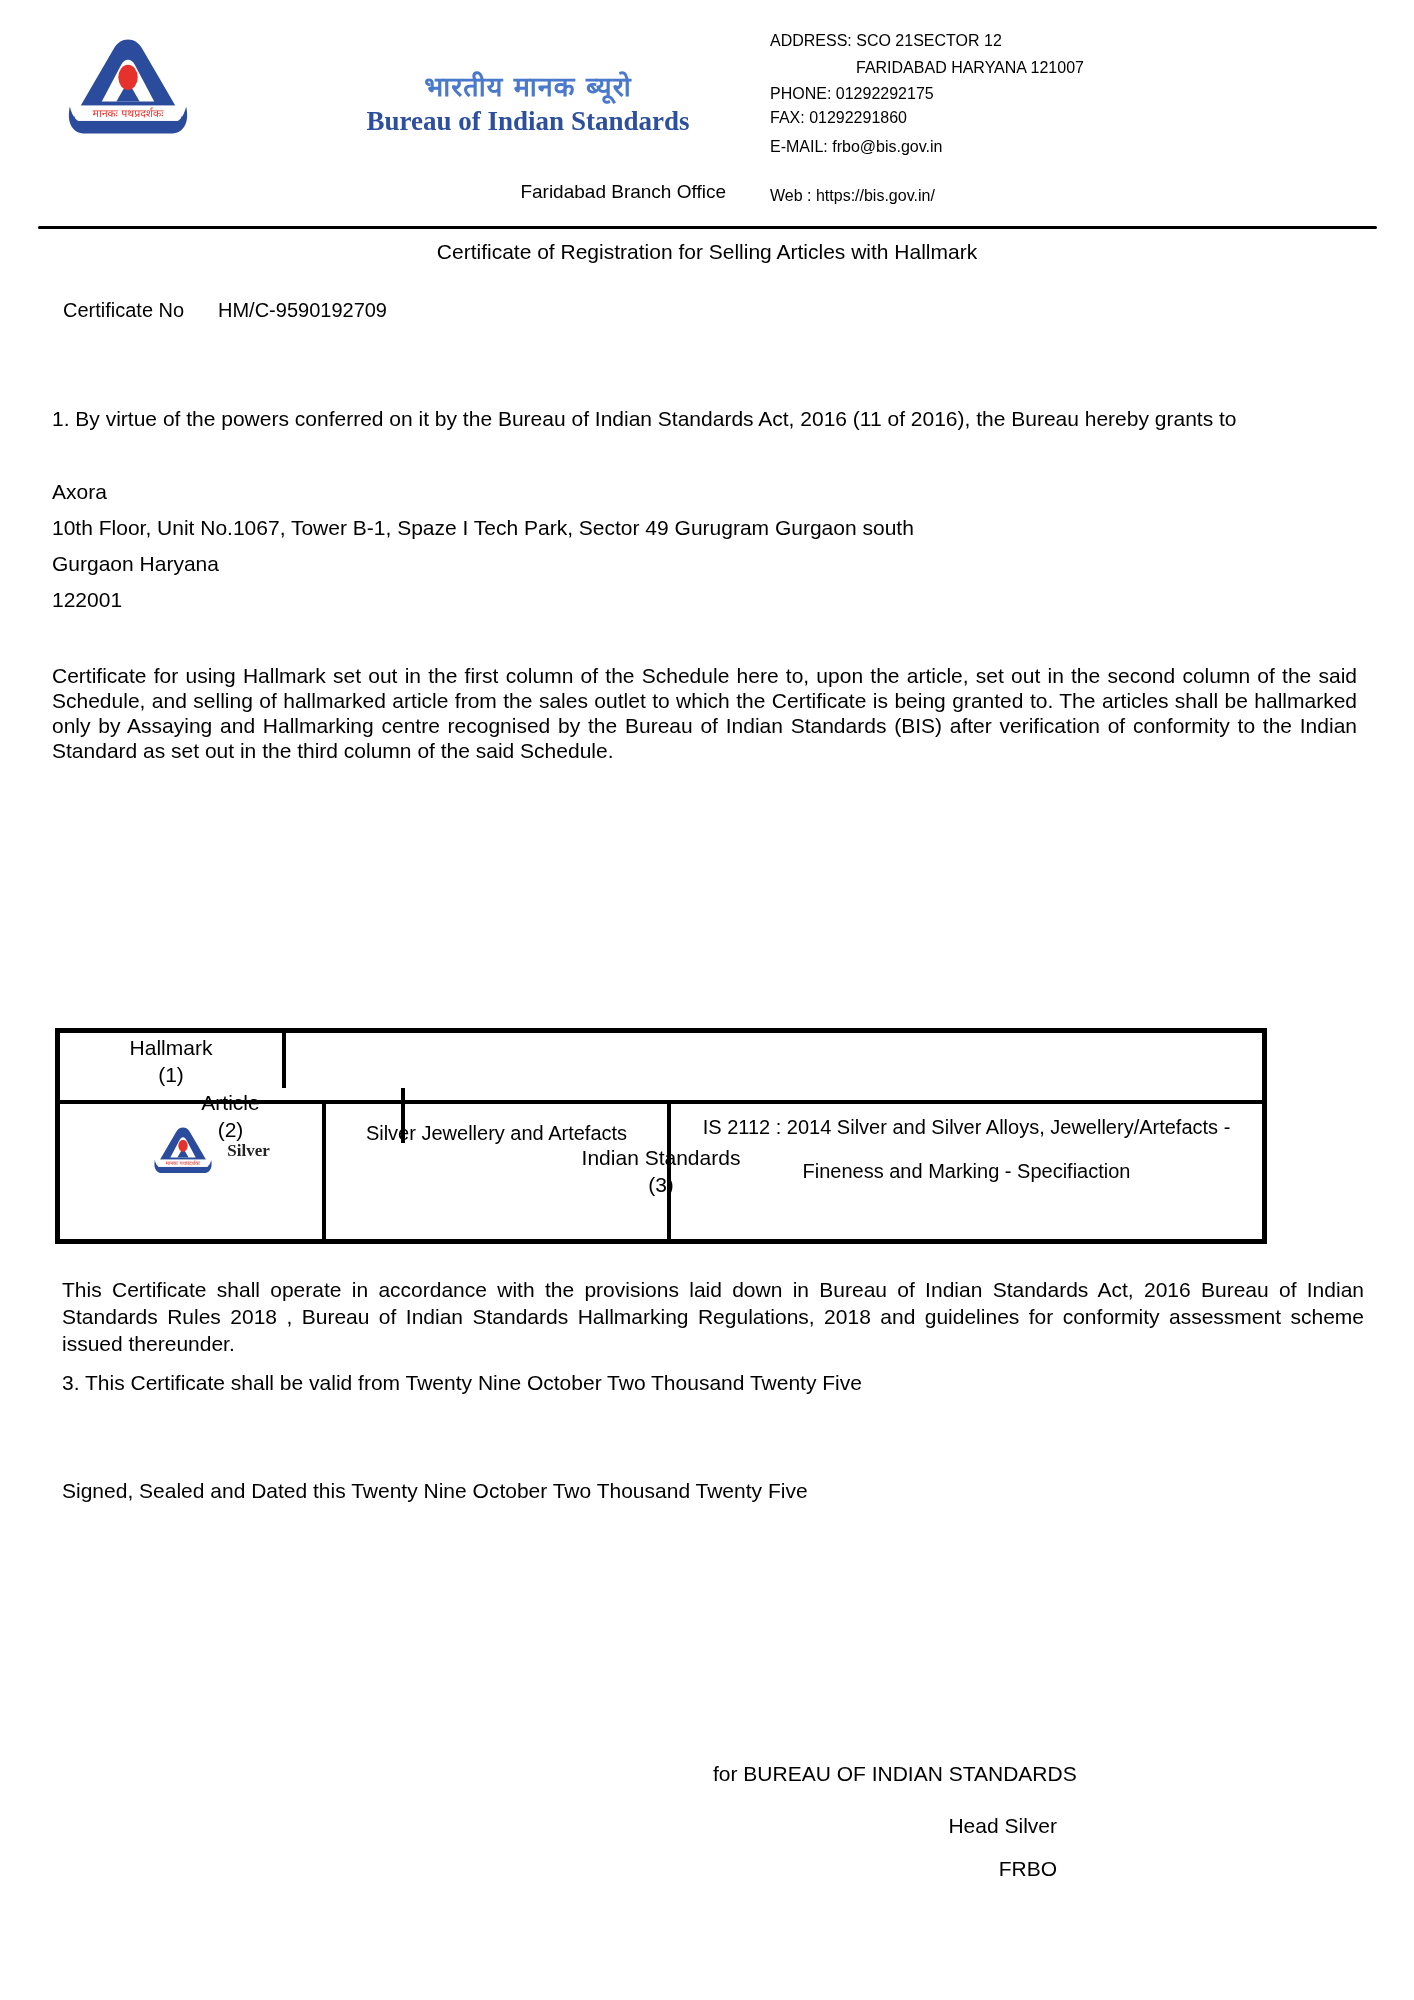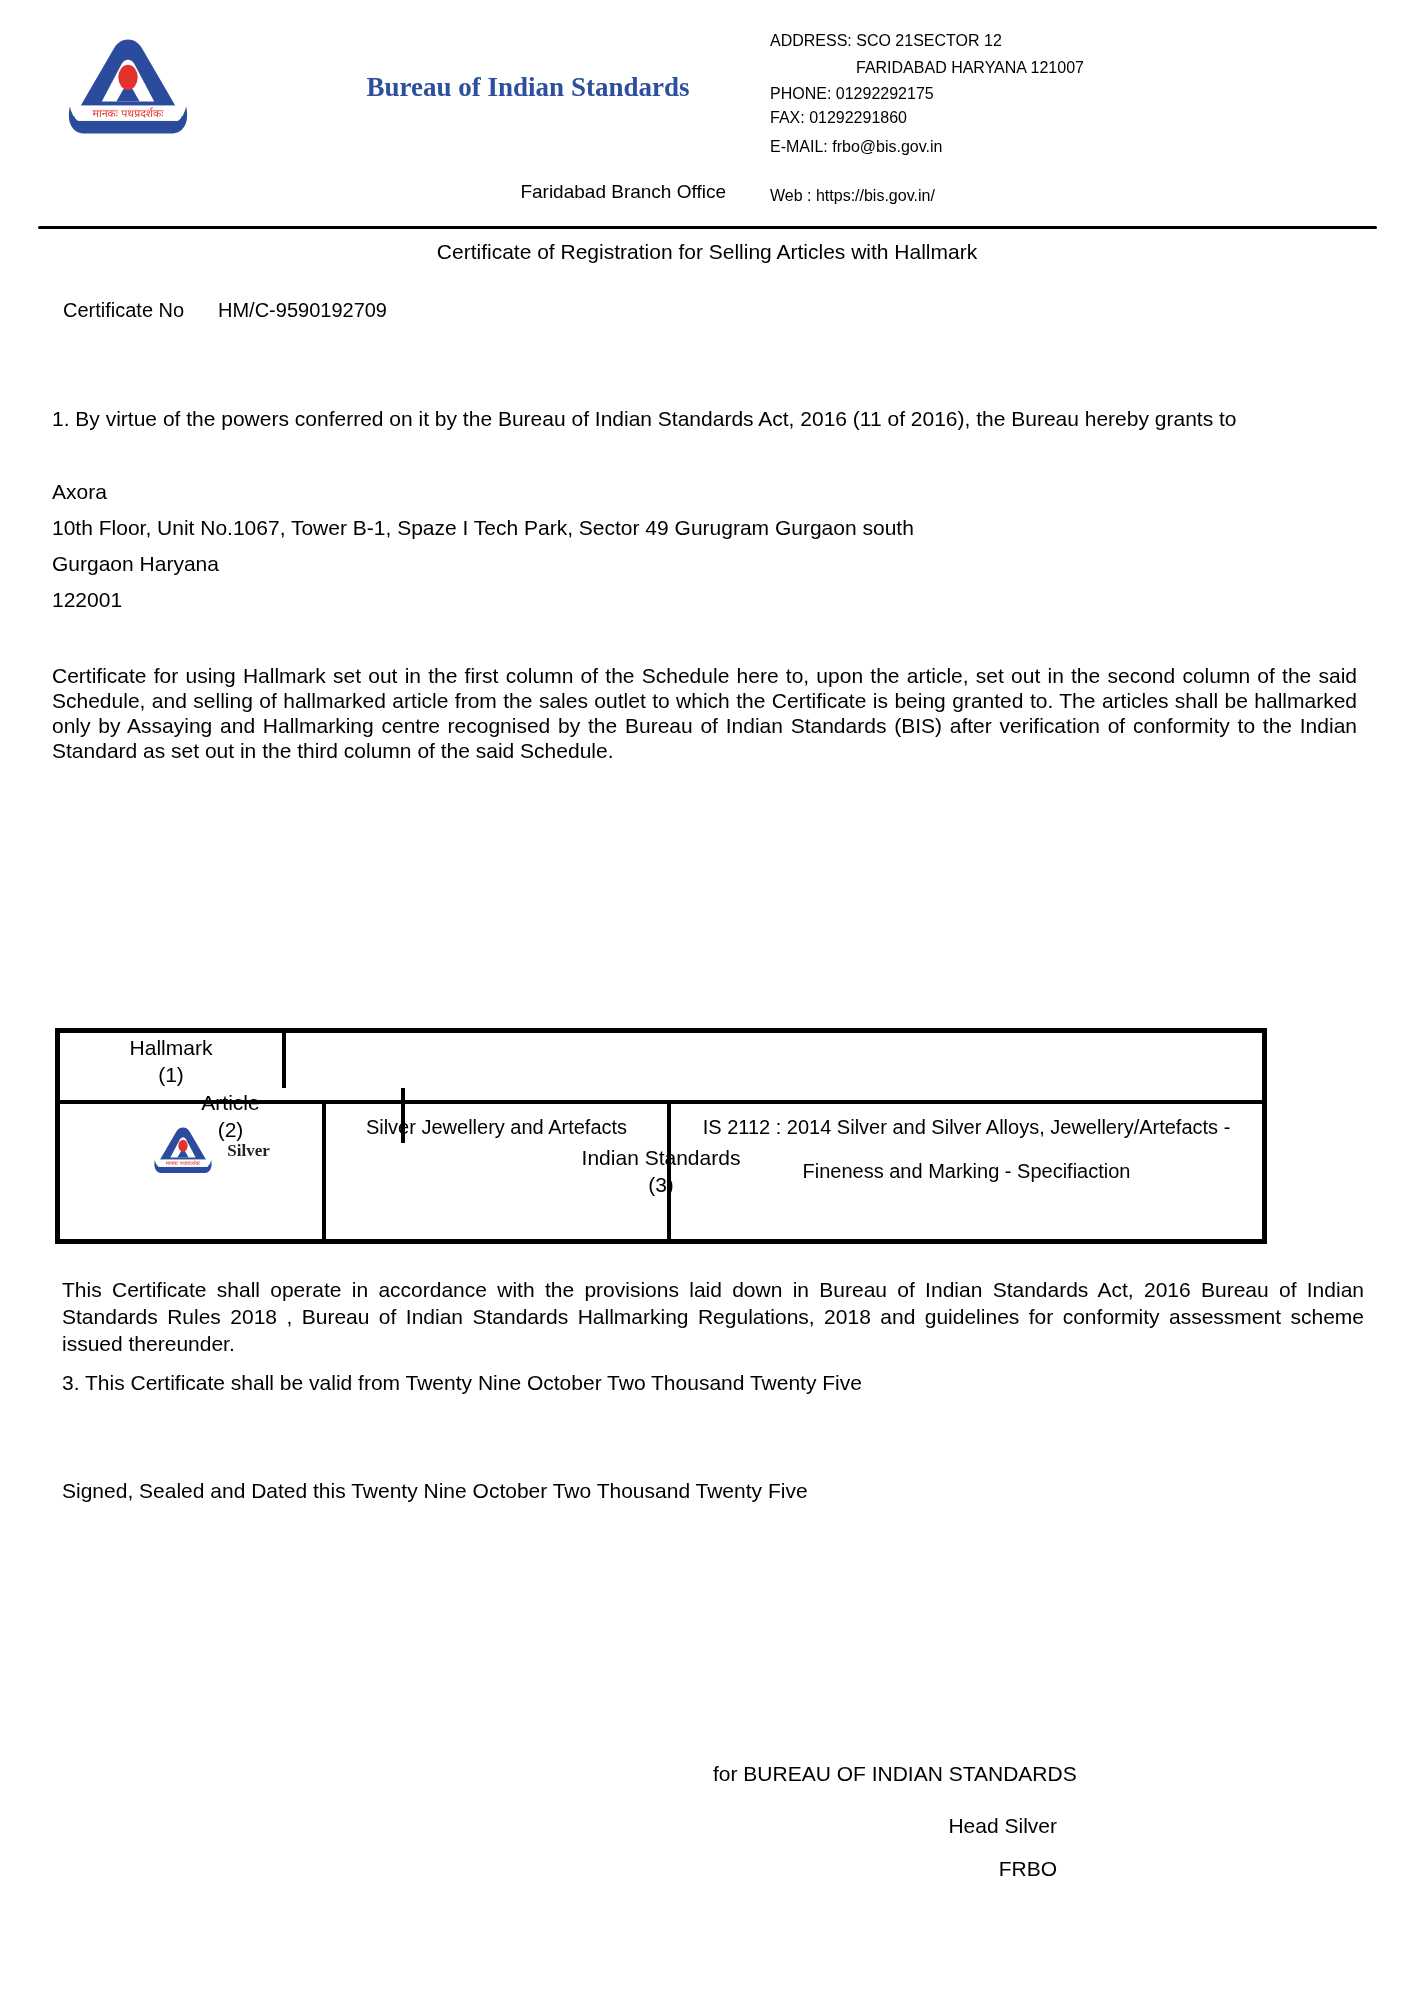--- a/index.html
+++ b/index.html
@@ -51,21 +51,21 @@
   .table{left:55px;top:1028px;width:1212px;height:216px;border:5px solid #000;
          display:flex;flex-direction:column;box-sizing:border-box;background:#fff;}
   .trow{display:flex;}
   .thead-row{height:67px;border-bottom:4px solid #000;flex-direction:column;}
   .tbody-row{flex:1;}
   .cell{box-sizing:border-box;}
   .col1{width:226px;border-right:4px solid #000;}
   .col2{width:345px;border-right:4px solid #000;}
   .col3{flex:1;}
   .hcell{text-align:center;font-size:21px;line-height:27px;padding-top:1px;}
-  .article-cell{text-align:center;font-size:20px;padding-top:12px;white-space:nowrap;overflow:hidden;}
+  .article-cell{text-align:center;font-size:20px;padding-top:18px;white-space:nowrap;overflow:hidden;}
   .is-cell{text-align:center;font-size:20px;line-height:44px;padding:1px 2px 0 2px;white-space:nowrap;overflow:hidden;}
   .hallmark-cell{display:flex;justify-content:center;align-items:flex-start;padding-top:22px;gap:13px;margin-left:40px;}
   .logo-small{width:62px;height:49px;flex:0 0 auto;}
   .hallmark-type{font-family:"Liberation Serif","DejaVu Serif",serif;font-weight:bold;font-size:17px;color:#222;margin-top:15px;}
 
   
   .for-org{left:713px;top:1762px;font-size:21px;white-space:nowrap;text-align:right;}
   .sig-block{left:757px;top:1814px;width:300px;text-align:right;font-size:21px;}
   .sig-office{margin-top:19px;}
 </style>
@@ -84,20 +84,21 @@
   </symbol>
 </svg>
 
 <div class="page">
 
   <svg class="abs logo-large" viewBox="0 0 132 104">
     <use href="#bis-logo"></use>
   </svg>
 
   <div class="abs brand">
+    <div class="hindi">भारतीय मानक ब्यूरो</div>
     <div class="english">Bureau of Indian Standards</div>
   </div>
 
   <div class="abs branch">Faridabad Branch Office</div>
 
   <div class="abs contact c1">ADDRESS: SCO 21SECTOR 12</div>
   <div class="abs contact c2">FARIDABAD HARYANA 121007</div>
   <div class="abs contact c3">PHONE: 01292292175</div>
   <div class="abs contact c4">FAX: 01292291860</div>
   <div class="abs contact c5">E-MAIL: frbo@bis.gov.in</div>

